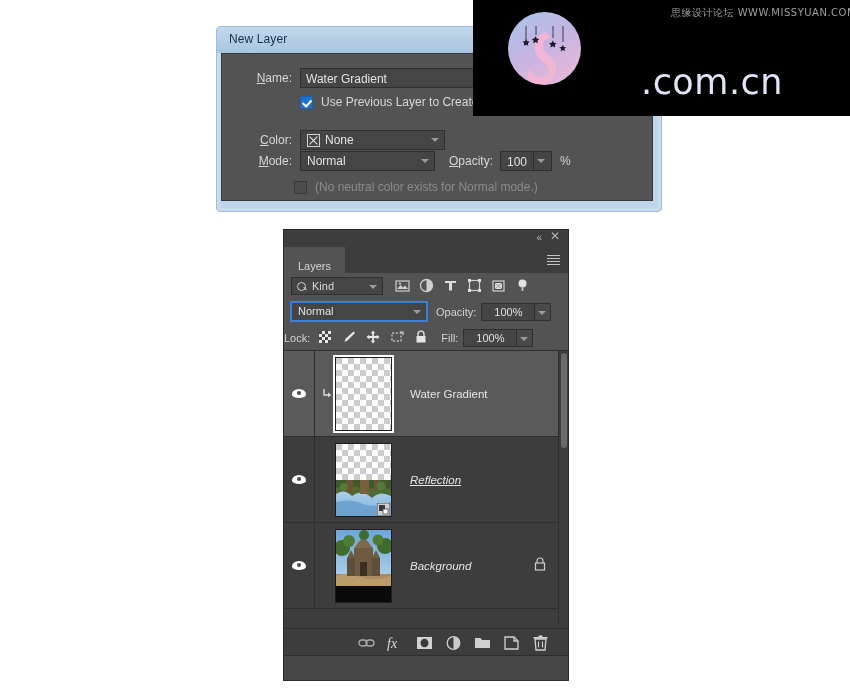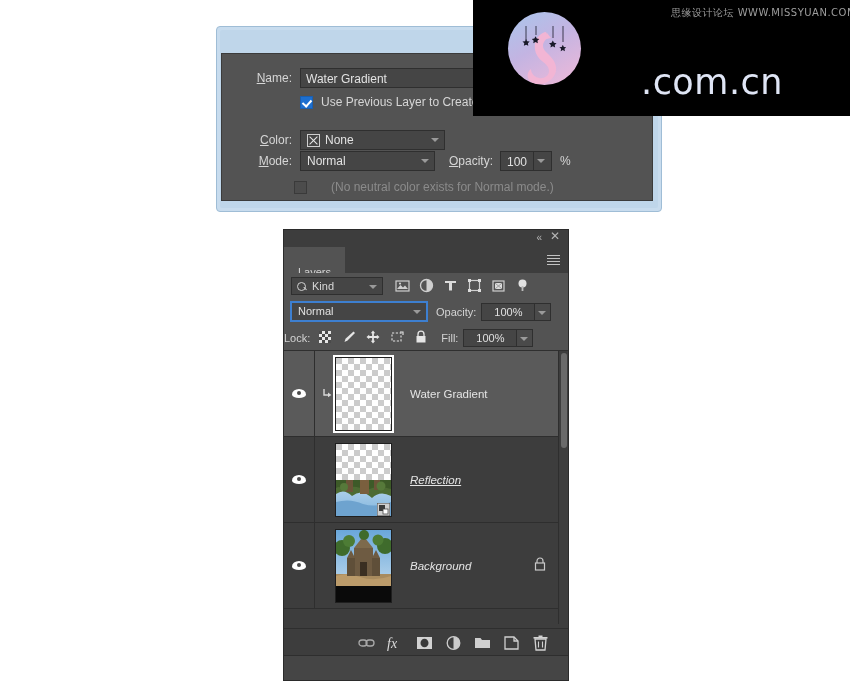--- a/index.html
+++ b/index.html
@@ -194,21 +194,21 @@
     left: 0; top: 17px;
     width: 100%;
     height: 26px;
     background: #3d3d3d;
     border-bottom: 1px solid #2b2b2b;
   }
   .panel-tab {
     position: absolute;
     left: 0; top: 0;
     height: 26px;
-    padding: 12px 14px;
+    padding: 6px 14px;
     background: #535353;
     color: #d5d5d5;
     font-size: 11px;
     line-height: 26px;
     box-sizing: border-box;
   }
   .panel-menu-icon {
     position: absolute;
     right: 8px;
     top: 8px;
@@ -543,20 +543,23 @@
     letter-spacing: 0.5px;
     white-space: nowrap;
   }
 </style>
 </head>
 <body>
 
 <div id="new-layer-dialog">
   <div class="aero-inner"></div>
 
+  <div class="dlg-titlebar">
+    <span class="dlg-title-text">New Layer</span>
+  </div>
 
   <div class="dlg-body">
 
     <div class="dlg-row" style="left:24px; top:14px;">
       <span class="dlg-label" style="width:46px;text-align:right;"><u>N</u>ame:</span>
       <span class="ps-input" style="width:300px; margin-left:8px;">Water Gradient</span>
     </div>
 
     <div class="dlg-row" style="left:78px; top:41px;">
       <span class="chk"></span>
@@ -579,21 +582,21 @@
         <span class="caret"></span>
       </span>
       <span class="dlg-label" style="margin-left:14px;"><u>O</u>pacity:</span>
       <span class="ps-input" style="width:34px; margin-left:7px; text-align:center; padding:0;">100</span>
       <span class="ps-select" style="width:18px; padding:0; border-left:none;">
         <span class="caret" style="right:6px;"></span>
       </span>
       <span class="dlg-label" style="margin-left:8px;">%</span>
     </div>
 
-    <div class="dlg-row" style="left:72px; top:126px;gap:16px;">
+    <div class="dlg-row" style="left:72px; top:126px;">
       <span class="chk-dim"></span>
       <span class="dim-text" style="margin-left:8px;">(No neutral color exists for Normal mode.)</span>
     </div>
 
     <div class="ghost-btn" style="left:368px; top:-19px; width:58px; height:22px;"></div>
   </div>
 </div>
 
 <div id="layers-panel">
 

